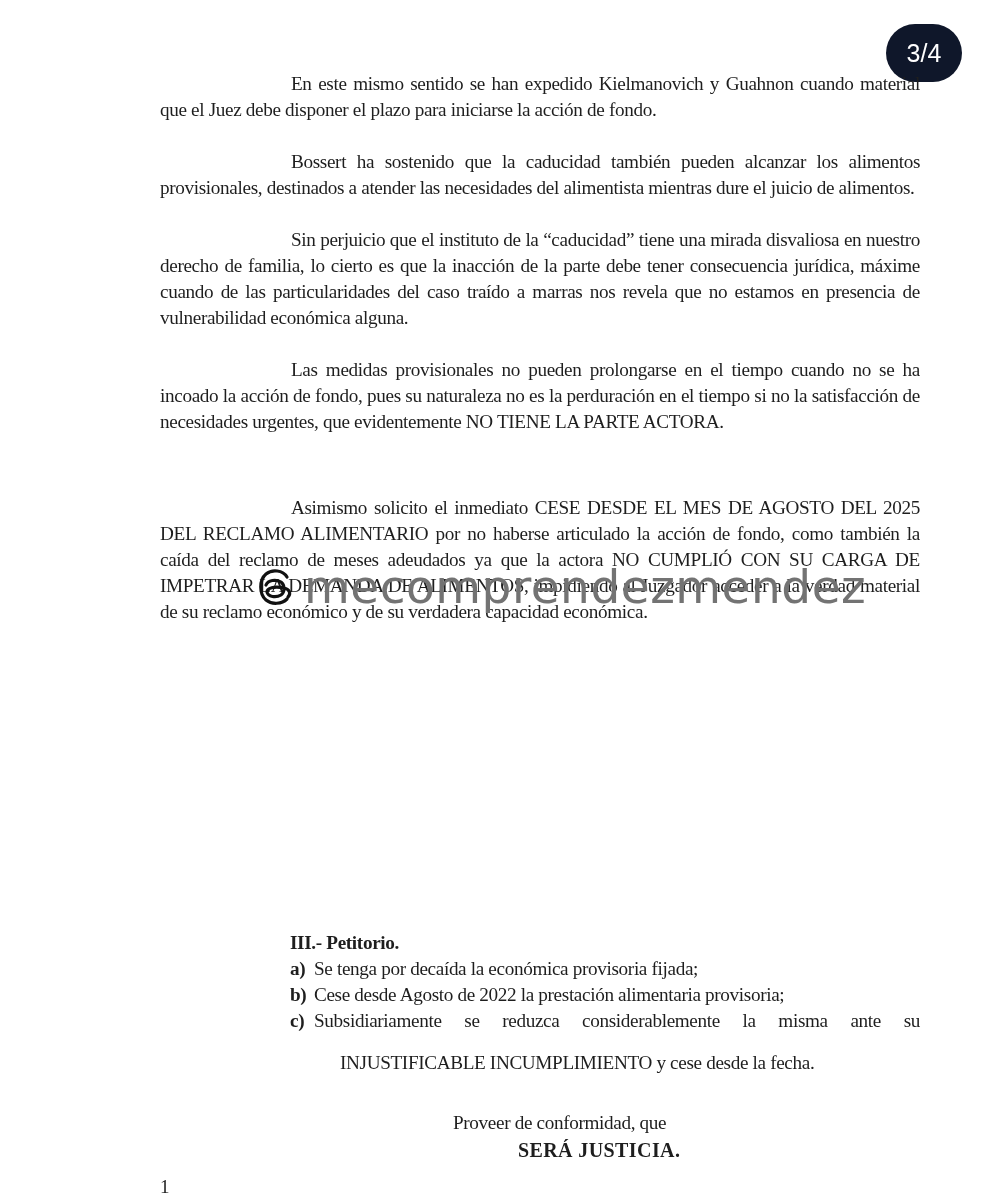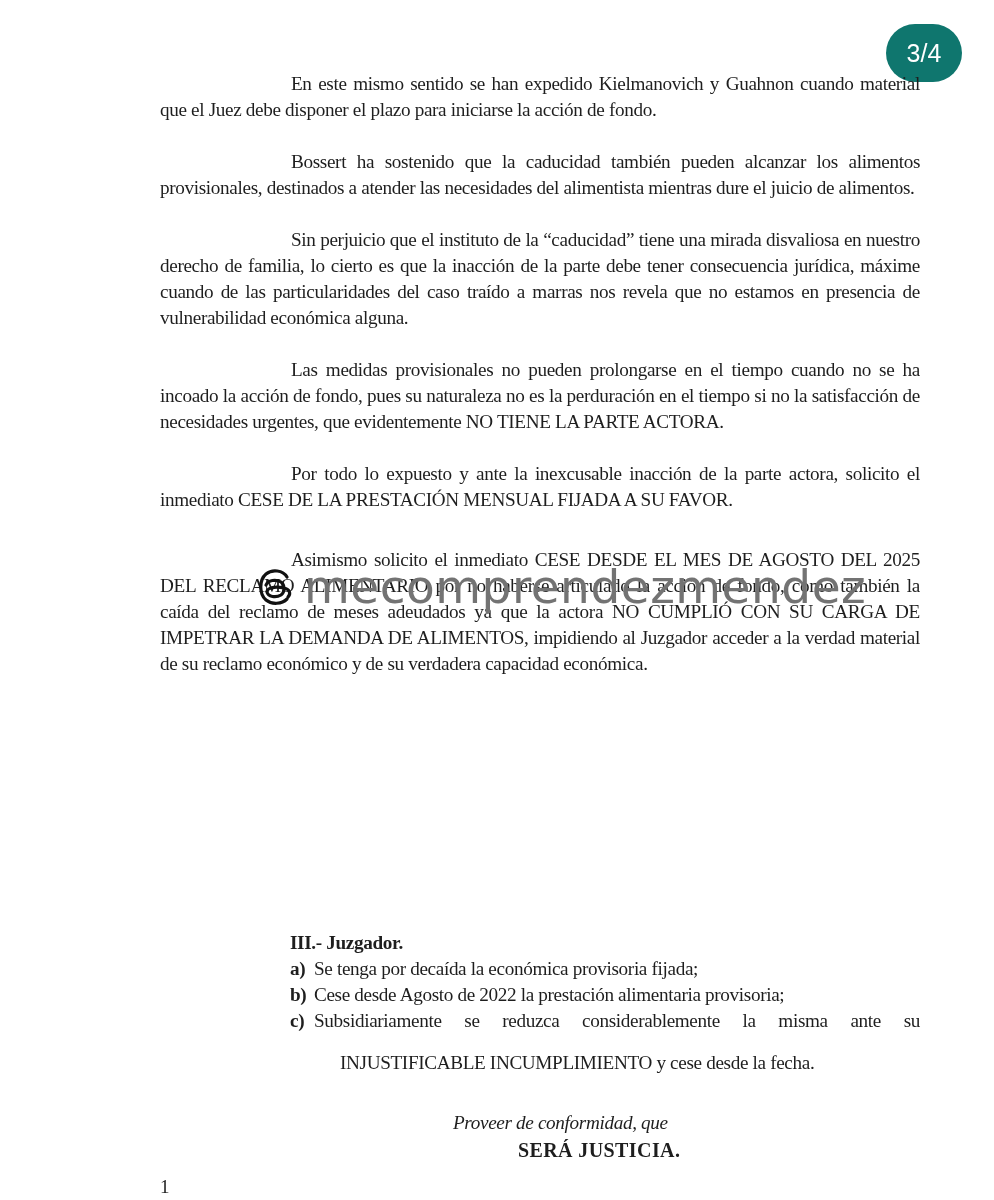--- a/index.html
+++ b/index.html
@@ -4,21 +4,21 @@
 <style>
   html, body { margin: 0; padding: 0; }
   body {
     width: 994px; height: 1200px; position: relative; overflow: hidden;
     background: #ffffff;
     font-family: "Liberation Serif", "DejaVu Serif", serif;
     color: #1e1e1e;
   }
   .page-badge {
     position: absolute; left: 886px; top: 24px; width: 76px; height: 58px;
-    border-radius: 29px; background: #0f766e; color: #ffffff;
+    border-radius: 29px; background: #0f172a; color: #ffffff;
     font-family: "Liberation Sans", "DejaVu Sans", sans-serif;
     font-size: 25px; display: flex; align-items: center; justify-content: center;
   }
   .doc {
     position: absolute; left: 160px; top: 71px; width: 760px;
     font-size: 19.2px; line-height: 26px; letter-spacing: -0.35px;
   }
   .para { margin: 0; text-align: justify; text-indent: 131px; }
   .gap-l { height: 26px; }
   .watermark {
@@ -30,55 +30,54 @@
   .watermark .at-icon { width: 44px; height: 44px; display: inline-block; }
   .petitorio {
     position: absolute; left: 290px; top: 930px; width: 630px;
     font-size: 19.2px; line-height: 26px; letter-spacing: -0.35px;
   }
   .pet-title { font-weight: bold; margin: 0; }
   .pet-item { margin: 0; display: flex; }
   .pet-item .letter { font-weight: bold; width: 24px; flex: none; }
   .pet-item .txt { flex: 1; text-align: justify; }
   .cont { padding-left: 34px; margin: 16px; }
-  .closing { position: absolute; left: 453px; top: 1112px; font-size: 19.2px; letter-spacing: -0.35px; font-style: italic; }
+  .closing { position: absolute; left: 453px; top: 1112px; font-size: 19.2px; letter-spacing: -0.35px; }
   .justice { position: absolute; left: 518px; top: 1139px; font-size: 20px; font-weight: bold; letter-spacing: 0.4px; }
   .page-num { position: absolute; left: 160px; top: 1176px; font-size: 19px; }
 </style>
 </head>
 <body>
 
 <div class="page-badge">3/4</div>
 
 <div class="doc">
   <p class="para">En este mismo sentido se han expedido Kielmanovich y Guahnon cuando material que el Juez debe disponer el plazo para iniciarse la acción de fondo.</p>
   <div class="gap-l"></div>
   <p class="para">Bossert ha sostenido que la caducidad también pueden alcanzar los alimentos provisionales, destinados a atender las necesidades del alimentista mientras dure el juicio de alimentos.</p>
   <div class="gap-l"></div>
   <p class="para">Sin perjuicio que el instituto de la “caducidad” tiene una mirada disvaliosa en nuestro derecho de familia, lo cierto es que la inacción de la parte debe tener consecuencia jurídica, máxime cuando de las particularidades del caso traído a marras nos revela que no estamos en presencia de vulnerabilidad económica alguna.</p>
   <div class="gap-l"></div>
   <p class="para">Las medidas provisionales no pueden prolongarse en el tiempo cuando no se ha incoado la acción de fondo, pues su naturaleza no es la perduración en el tiempo si no la satisfacción de necesidades urgentes, que evidentemente NO TIENE LA PARTE ACTORA.</p>
   <div class="gap-l"></div>
-  <p class="para">Por todo lo expuesto y ante la inexcusable inacción de la parte actora, solicito el inmediato CESE DE LA PRESTACIÓN MENSUAL FIJADA A SU FAVOR.</p>
   <div class="gap-l" style="height:34px"></div>
   <p class="para">Asimismo solicito el inmediato CESE DESDE EL MES DE AGOSTO DEL 2025 DEL RECLAMO ALIMENTARIO por no haberse articulado la acción de fondo, como también la caída del reclamo de meses adeudados ya que la actora NO CUMPLIÓ CON SU CARGA DE IMPETRAR LA DEMANDA DE ALIMENTOS, impidiendo al Juzgador acceder a la verdad material de su reclamo económico y de su verdadera capacidad económica.</p>
 </div>
 
 <div class="watermark">
   <span class="at-icon">
     <svg viewBox="0 0 44 44" width="44" height="44" fill="none" stroke="#111" stroke-width="3.2" stroke-linecap="round">
       <path d="M33 13 C29 6, 18 5, 12 10 C5 16, 5 30, 12 36 C18 41, 28 40, 33 35"></path>
       <path d="M12 21 C14 16, 22 15, 27 18 C31 21, 31 28, 27 31 C22 34, 14 33, 13 28 C13 24, 20 22, 30 24 C36 25, 37 30, 34 33"></path>
     </svg>
   </span>
   <span>mecomprendezmendez</span>
 </div>
 
 <div class="petitorio">
-  <p class="pet-title">III.- Juzgador.</p>
+  <p class="pet-title">III.- Petitorio.</p>
   <div class="pet-item">
     <span class="letter">a)</span>
     <span class="txt">Se tenga por decaída la económica provisoria fijada;</span>
   </div>
   <div class="pet-item">
     <span class="letter">b)</span>
     <span class="txt">Cese desde Agosto de 2022 la prestación alimentaria provisoria;</span>
   </div>
   <div class="pet-item">
     <span class="letter">c)</span>

